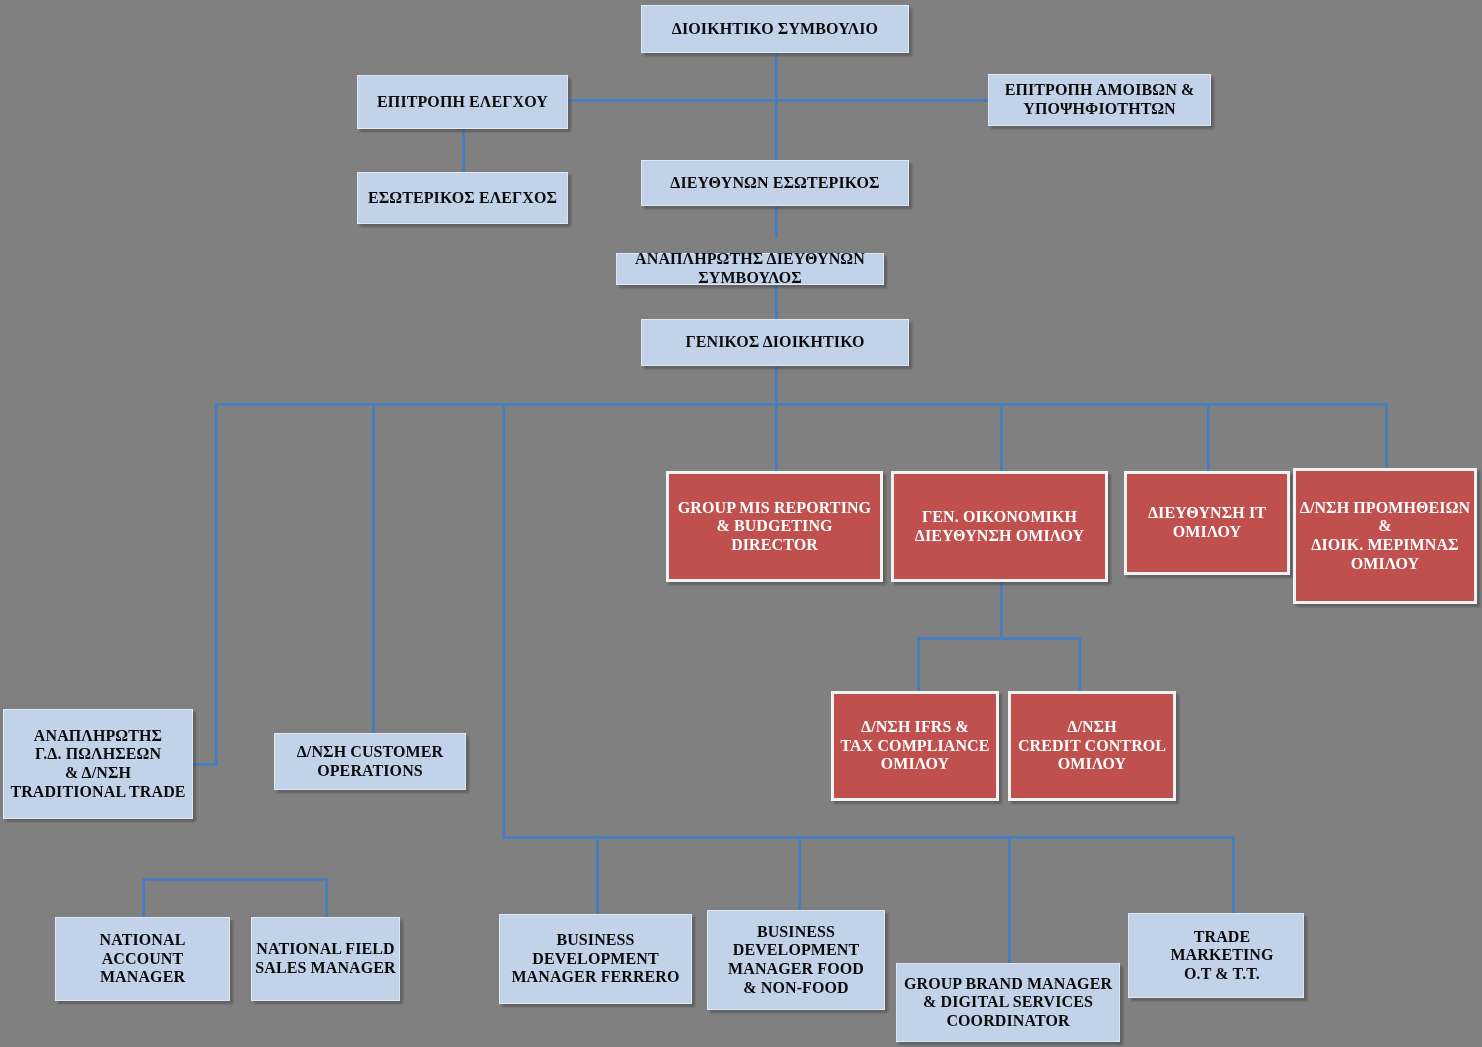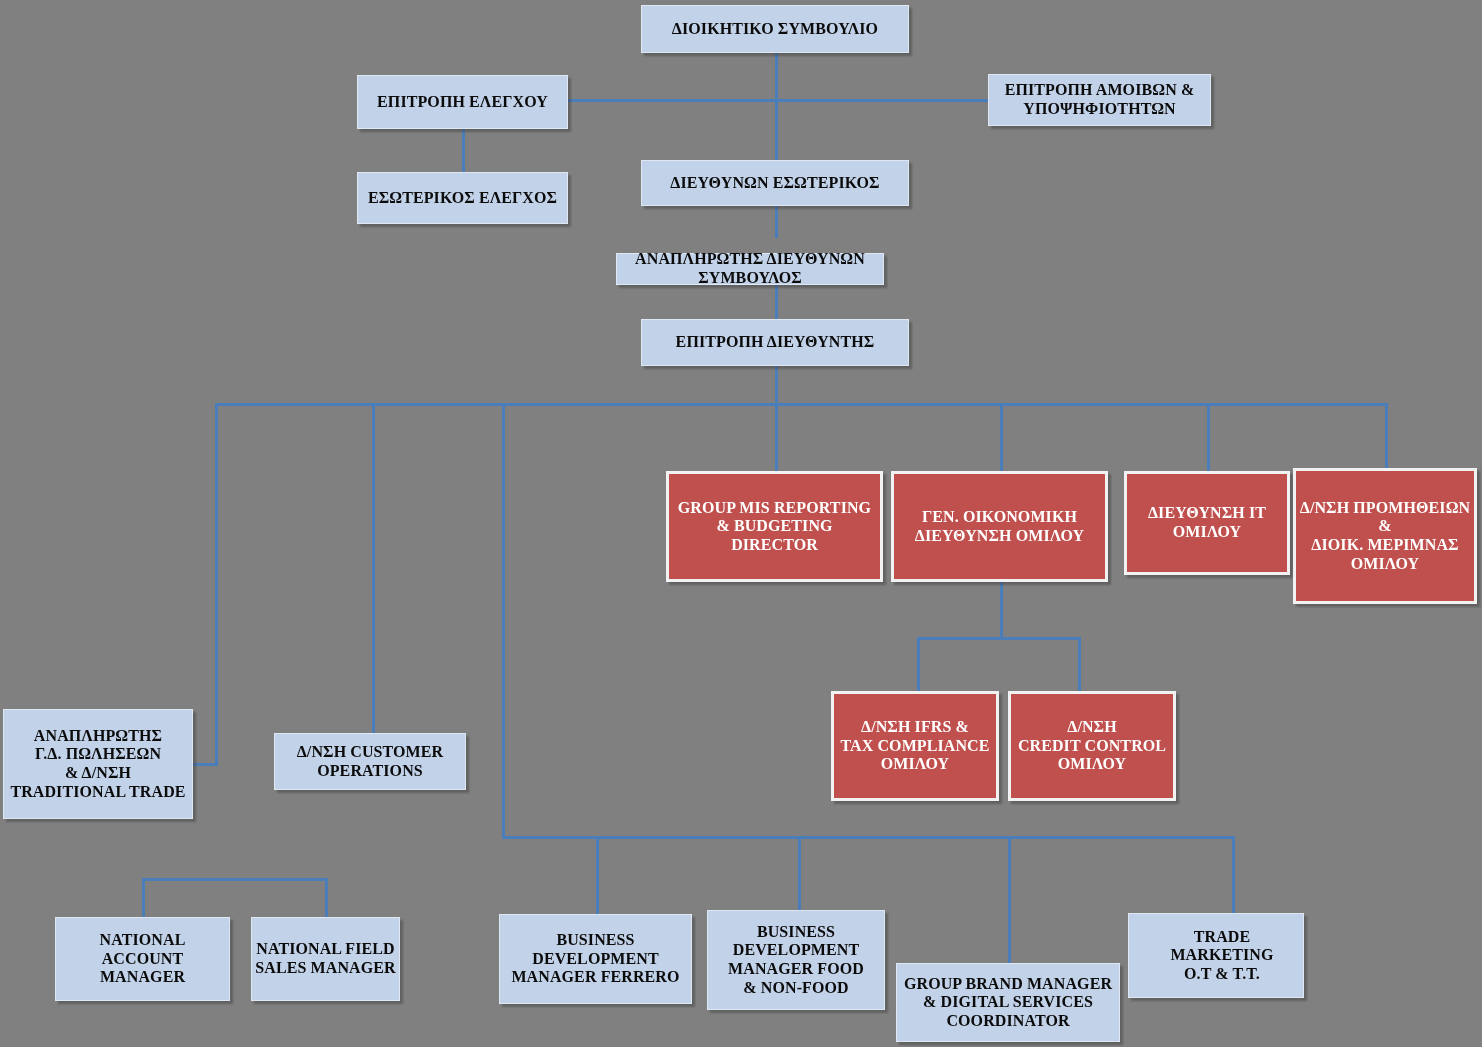--- a/index.html
+++ b/index.html
@@ -109,21 +109,21 @@
   <div class="node blue" style="left:641px;top:160px;width:268px;height:46px;">
     <span class="lbl">ΔΙΕΥΘΥΝΩΝ ΕΣΩΤΕΡΙΚΟΣ</span>
   </div>
 
   <div class="node blue" style="left:616px;top:237px;width:268px;height:32px;margin-top:16px;">
     <span class="lbl">ΑΝΑΠΛΗΡΩΤΗΣ ΔΙΕΥΘΥΝΩΝ
 ΣΥΜΒΟΥΛΟΣ</span>
   </div>
 
   <div class="node blue" style="left:641px;top:319px;width:268px;height:47px;">
-    <span class="lbl">ΕΠΙΤΡΟΠΗ ΔΙΕΥΘΥΝΤΗΣ</span>
+    <span class="lbl">ΓΕΝΙΚΟΣ ΔΙΟΙΚΗΤΙΚΟ</span>
   </div>
 
   <div class="node red" style="left:666px;top:471px;width:217px;height:111px;">
     <span class="lbl">GROUP MIS REPORTING
 &amp; BUDGETING DIRECTOR</span>
   </div>
 
   <div class="node red" style="left:891px;top:471px;width:217px;height:111px;">
     <span class="lbl">ΓΕΝ. ΟΙΚΟΝΟΜΙΚΗ
 ΔΙΕΥΘΥΝΣΗ ΟΜΙΛΟΥ</span>

